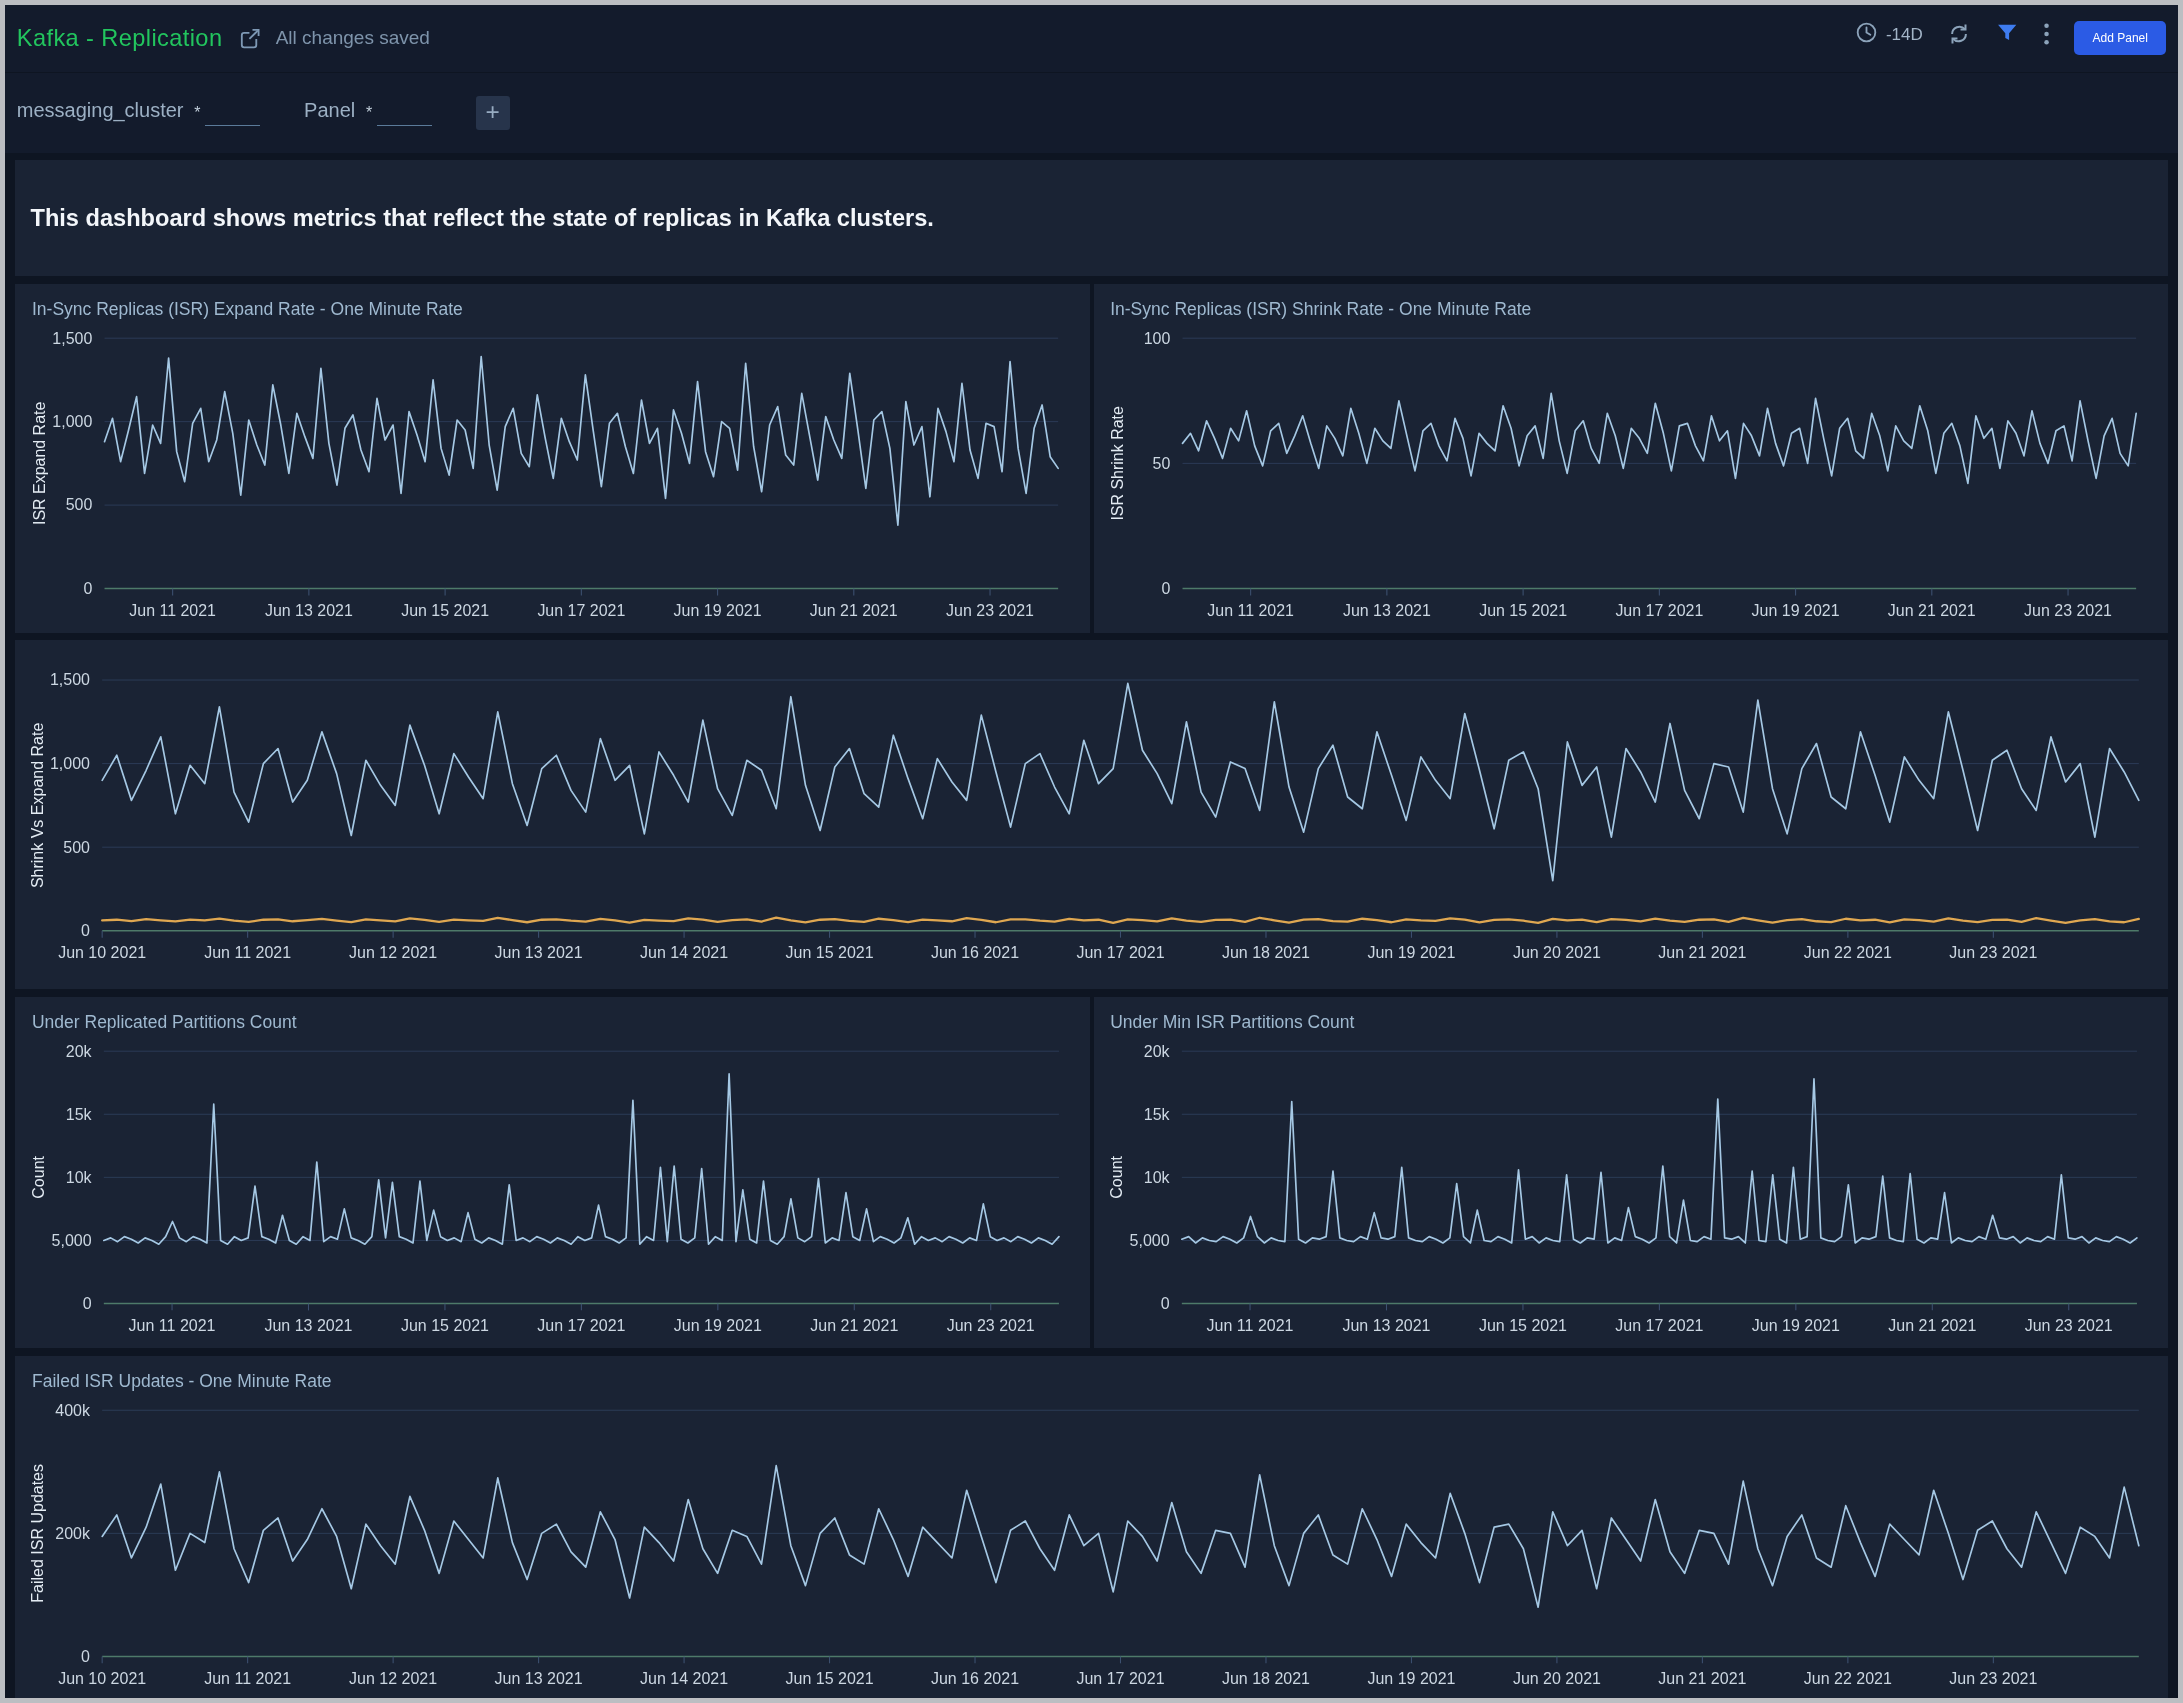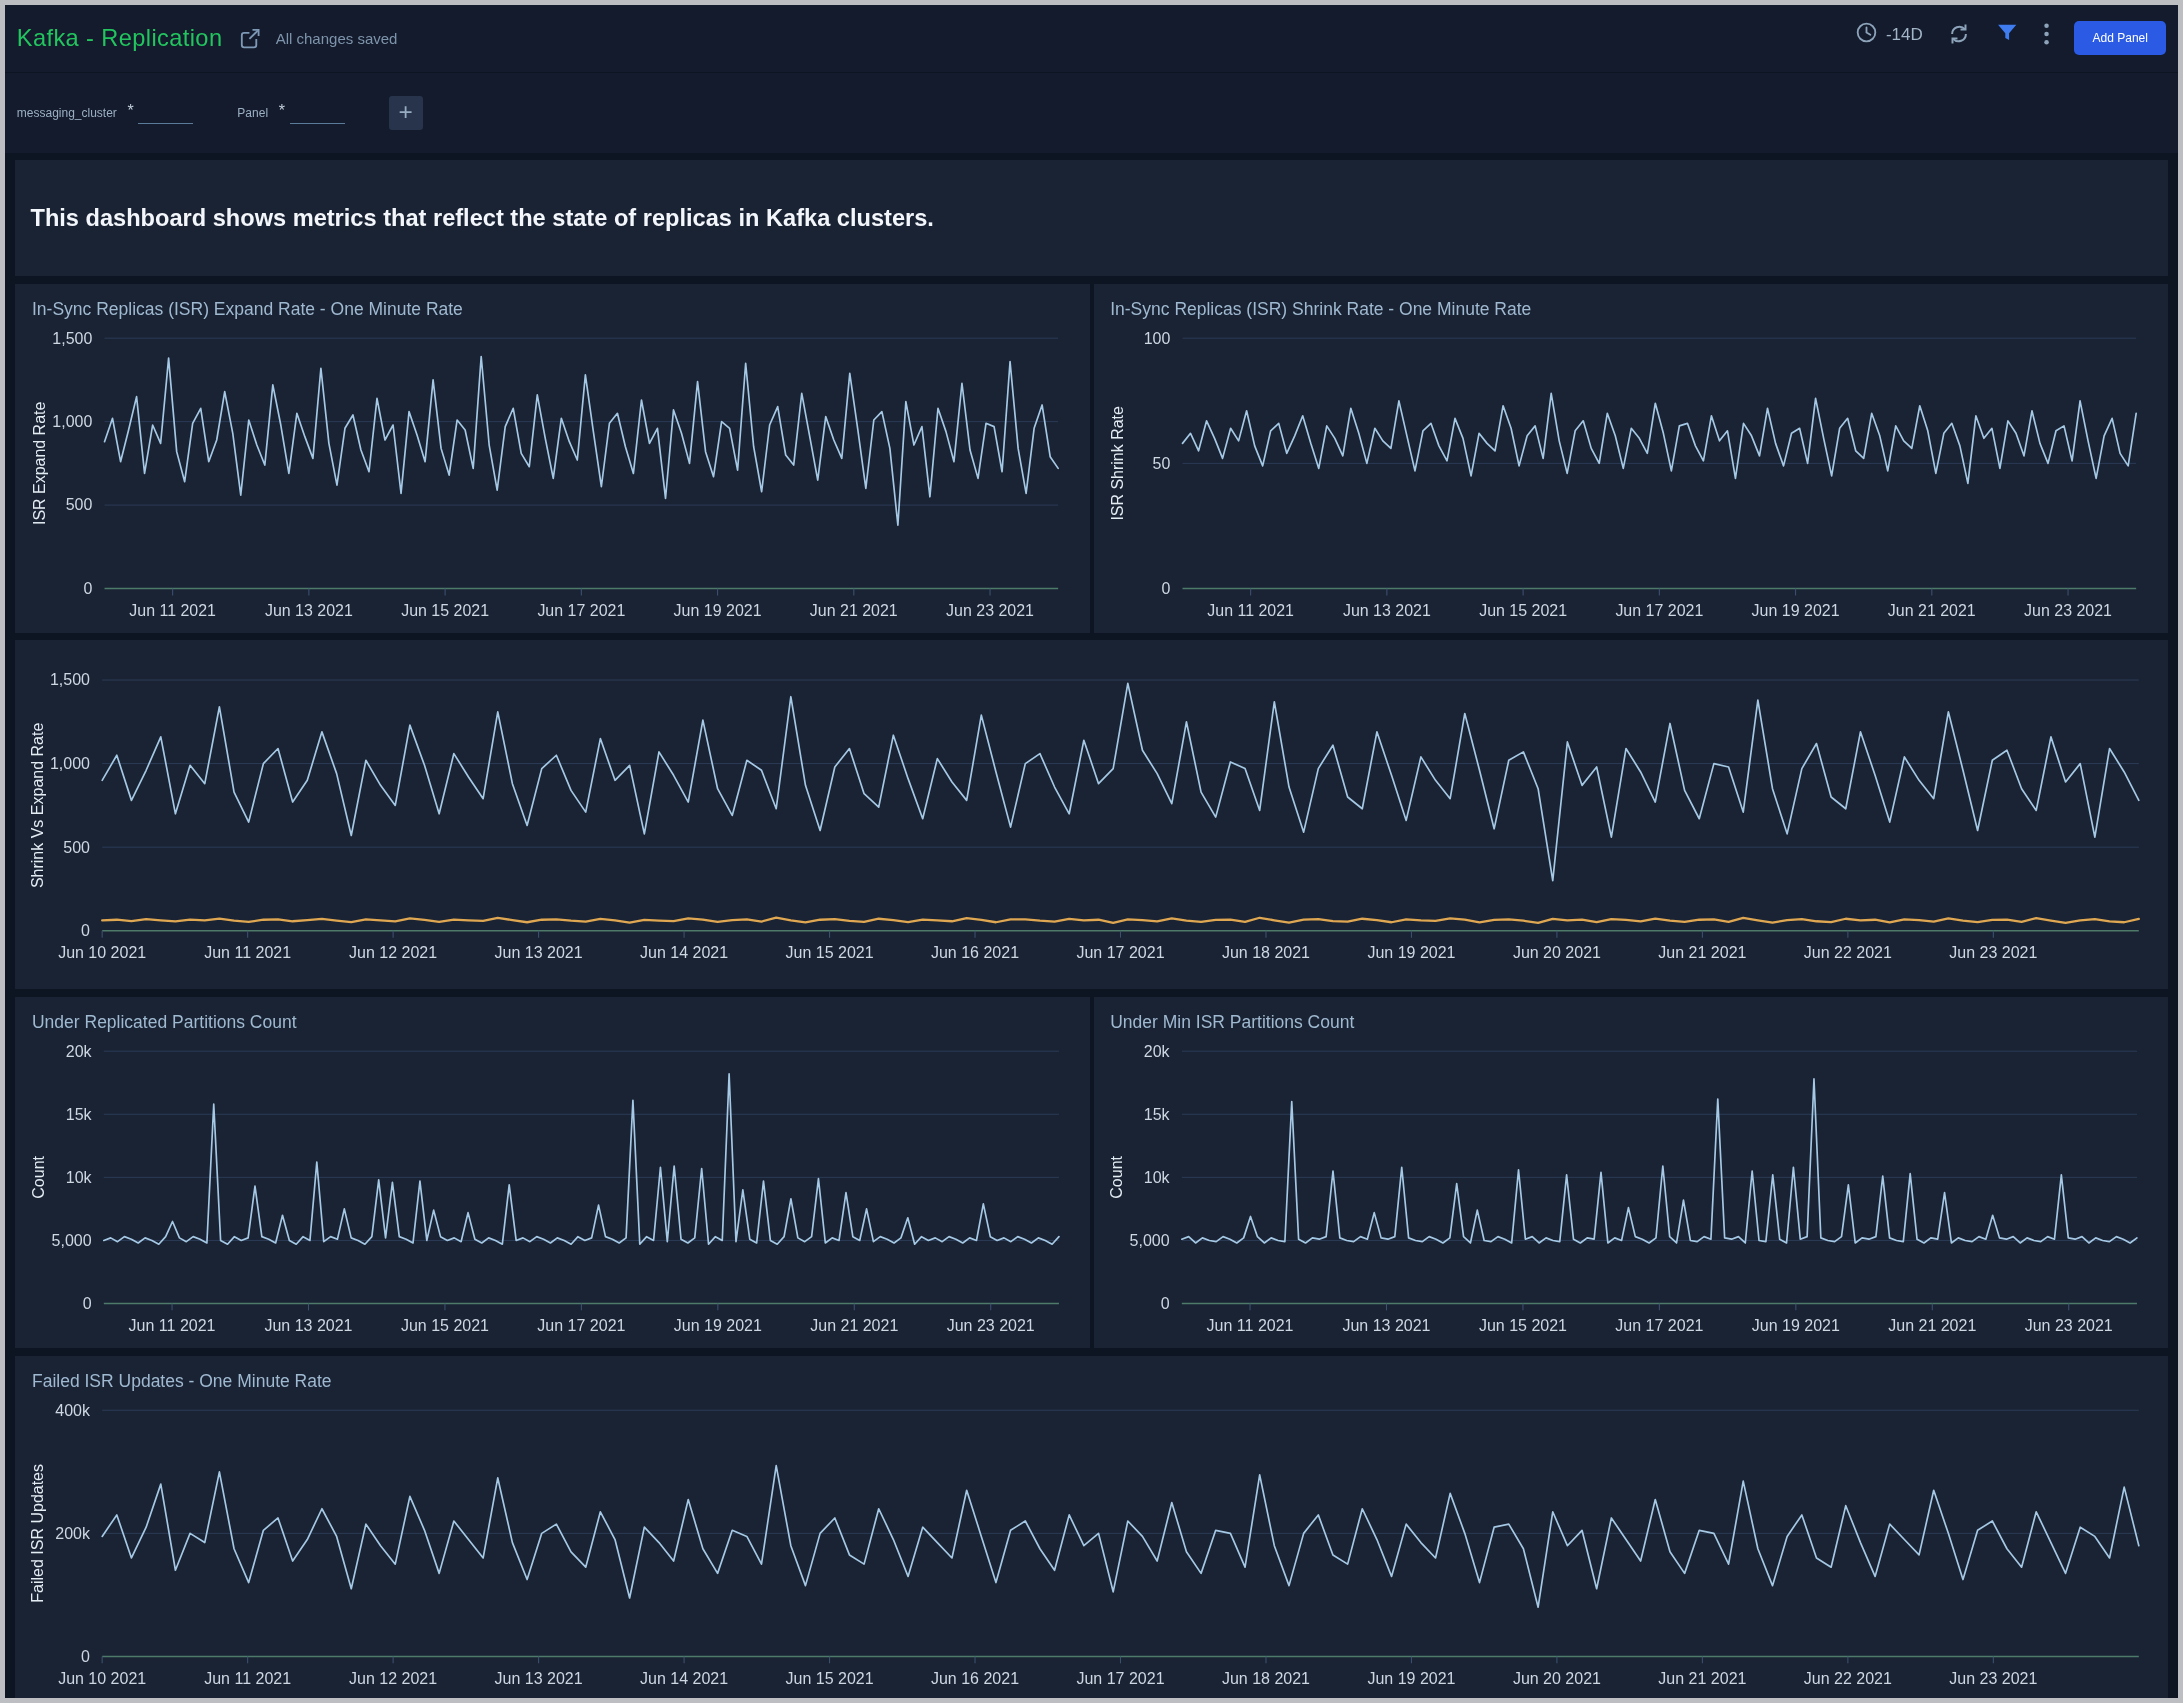--- a/index.html
+++ b/index.html
@@ -4,29 +4,29 @@
 <style>
   * { box-sizing: border-box; margin: 0; padding: 0; }
   html,body { width:2183px; height:1703px; overflow:hidden; }
   body { font-family:"Liberation Sans", sans-serif; background:#bcbec2; }
   .app { position:absolute; inset:4.6px; background:#0e1522; overflow:hidden; }
 
   
   .topbar { height:67px; background:#131b2c; display:flex; align-items:center; padding:0 12.2px; }
   .page-title { font-size:23.6px; font-weight:300; color:#22c55e; letter-spacing:0.4px; margin-right:15.2px; white-space:nowrap; }
   .icon-btn { background:none; border:none; cursor:pointer; display:flex; align-items:center; justify-content:center; }
-  .status { font-size:15px; color:#7e94ab; margin-left:13.7px; }
+  .status { font-size:19px; color:#7e94ab; margin-left:13.7px; }
   .right-ctrls { margin-left:auto; display:flex; align-items:flex-start; gap:23px; }
   .time-ctrl { display:flex; align-items:center; gap:7.6px; color:#a3b5c8; font-size:17px; cursor:pointer; }
   .add-panel { background:#2b5be5; color:#ffffff; font-size:12px; border:none; border-radius:5px; padding:10px 18.3px; cursor:pointer; font-family:inherit; }
 
   
   .filterbar { height:81px; background:#131b2c; display:flex; align-items:center; padding:0 12.2px; border-top:0.8px solid #0e1522; }
   .filter-item { display:flex; align-items:flex-end; margin-right:44px; }
-  .filter-label { font-size:12px; color:#9cb0c4; padding-bottom:4.6px; }
+  .filter-label { font-size:20px; color:#9cb0c4; padding-bottom:4.6px; }
   .req { font-size:16px; color:#c3d0dc; margin:0 4.6px 4.6px 10.7px; }
   .finput { width:55px; background:transparent; border:none; border-bottom:1.5px solid #5b7b9a; height:23px; color:#dfe8f0; font-size:15.2px; font-family:inherit; }
   .add-filter { width:34px; height:34px; background:#27344b; border:none; border-radius:3px; color:#97abc1; font-size:24.4px; line-height:1; cursor:pointer; display:flex; align-items:center; justify-content:center; }
 
   
   .row { display:flex; gap:4px; margin:7.6px 10.7px 0; }
   .panel { background:#1a2334; }
   .desc-panel { height:116px; display:flex; align-items:center; padding:0 15.2px; margin:7.6px 10.7px 0; }
   .desc-text { font-size:23.6px; font-weight:bold; color:#f3f6fa; }
   .chart-panel { flex:1; display:flex; flex-direction:column; padding:12.2px 13.7px 6.1px 13.7px; min-width:0; }

